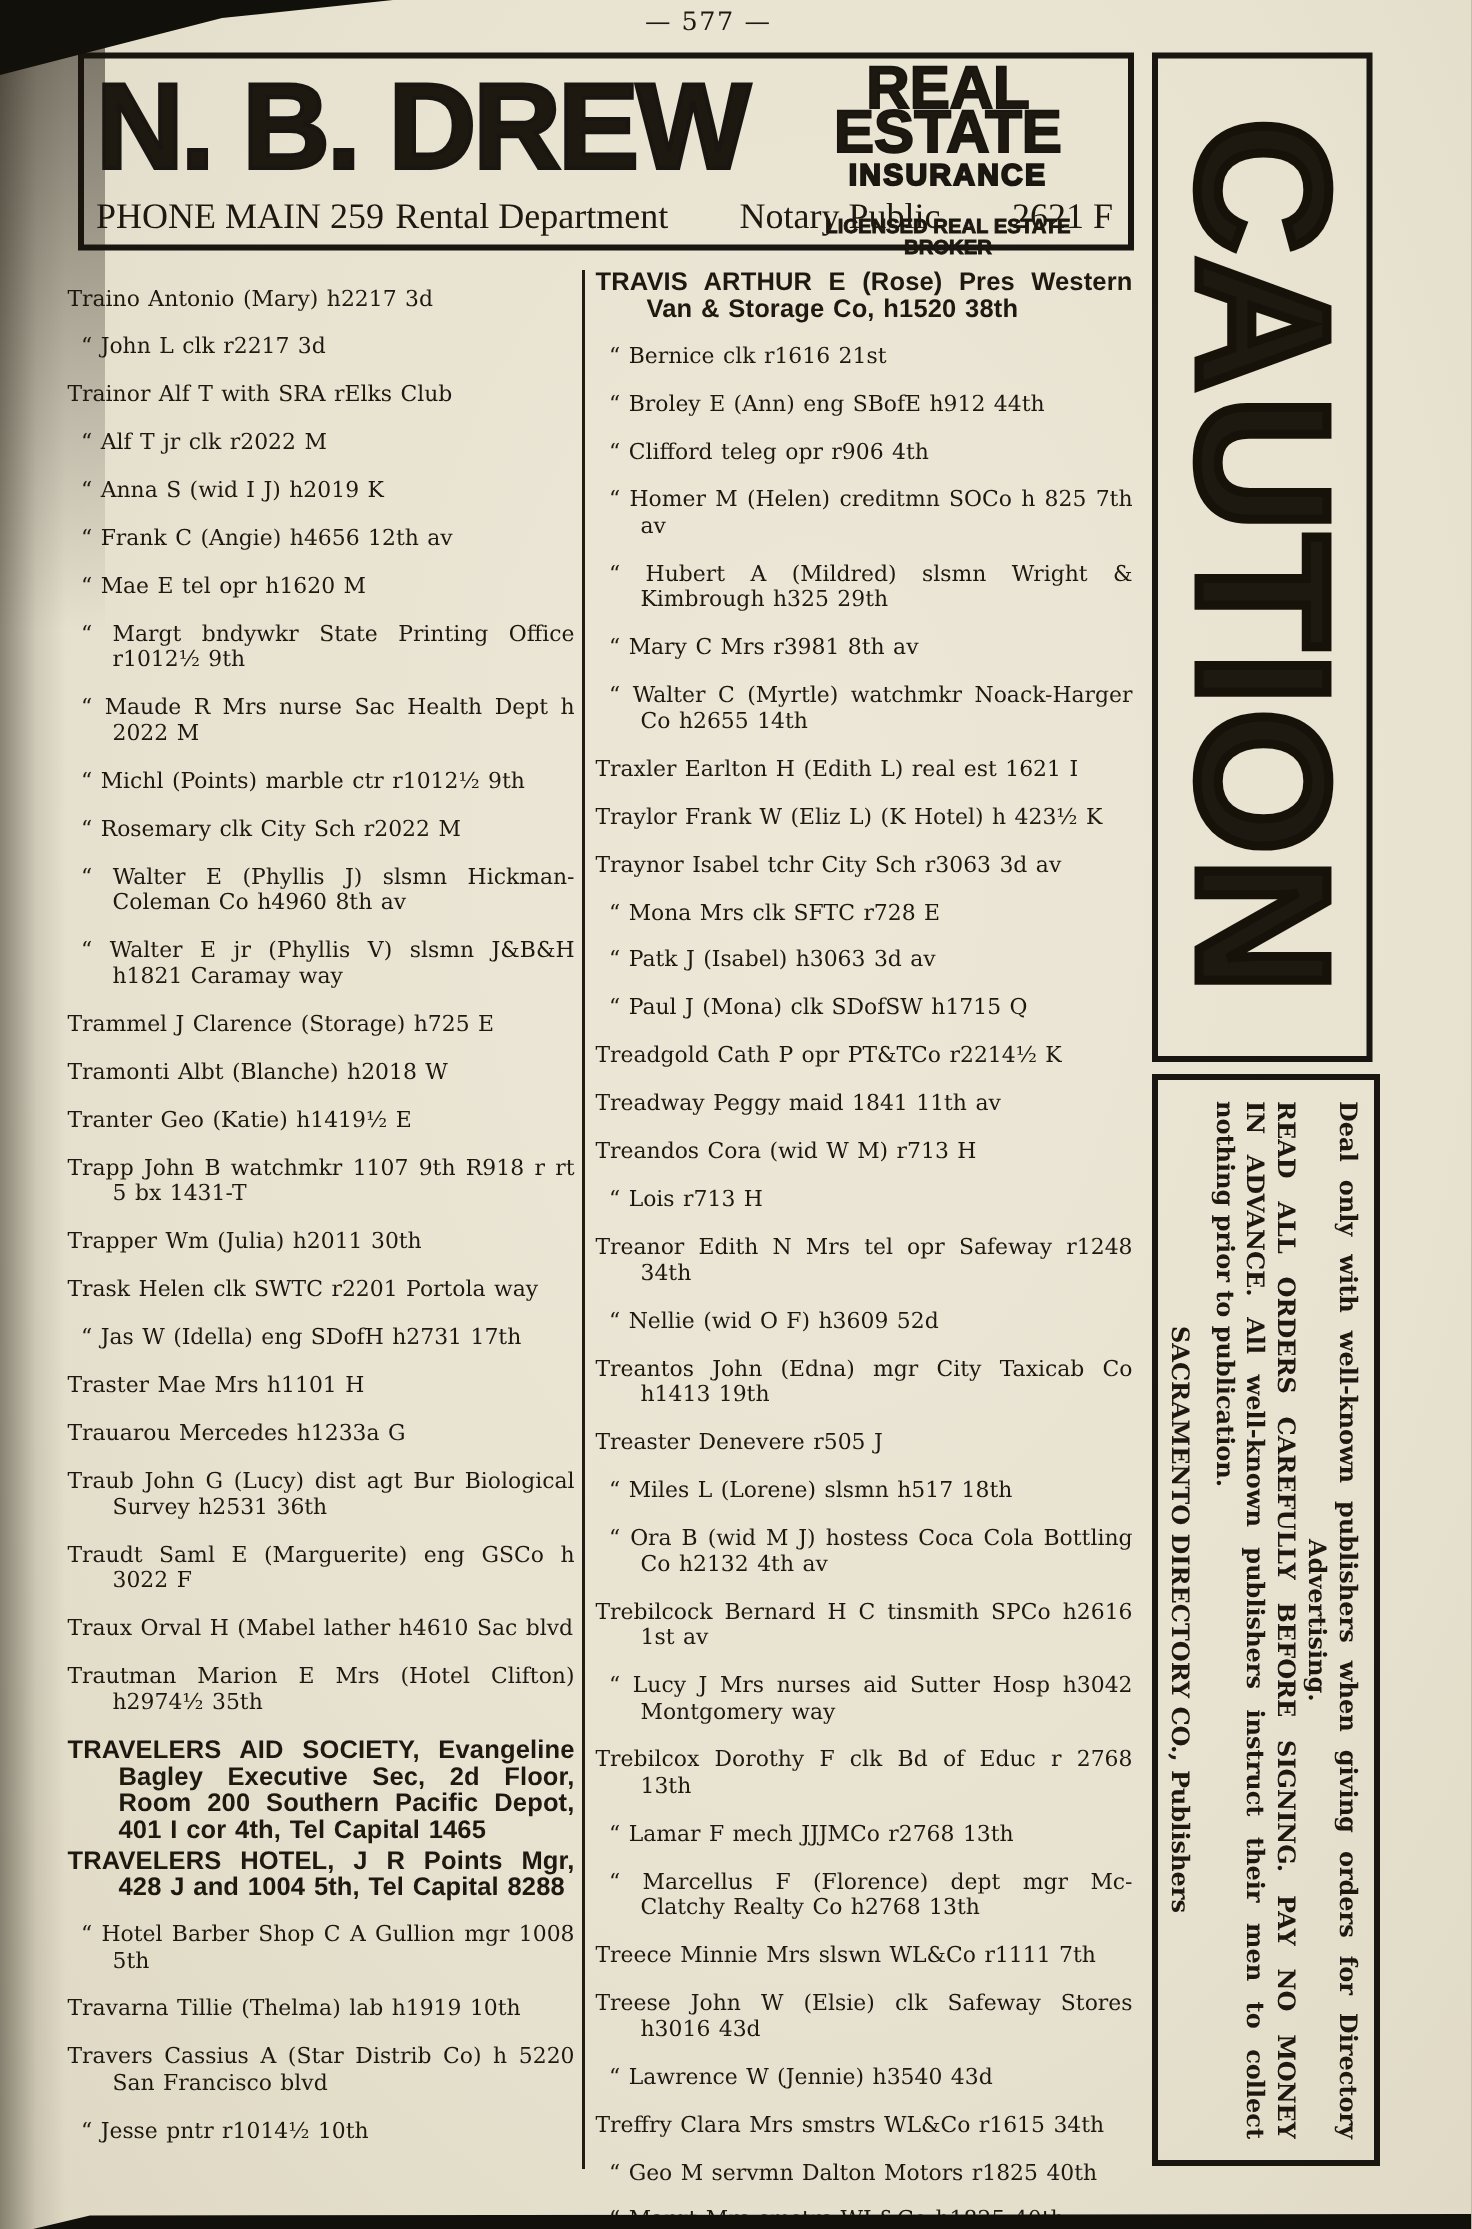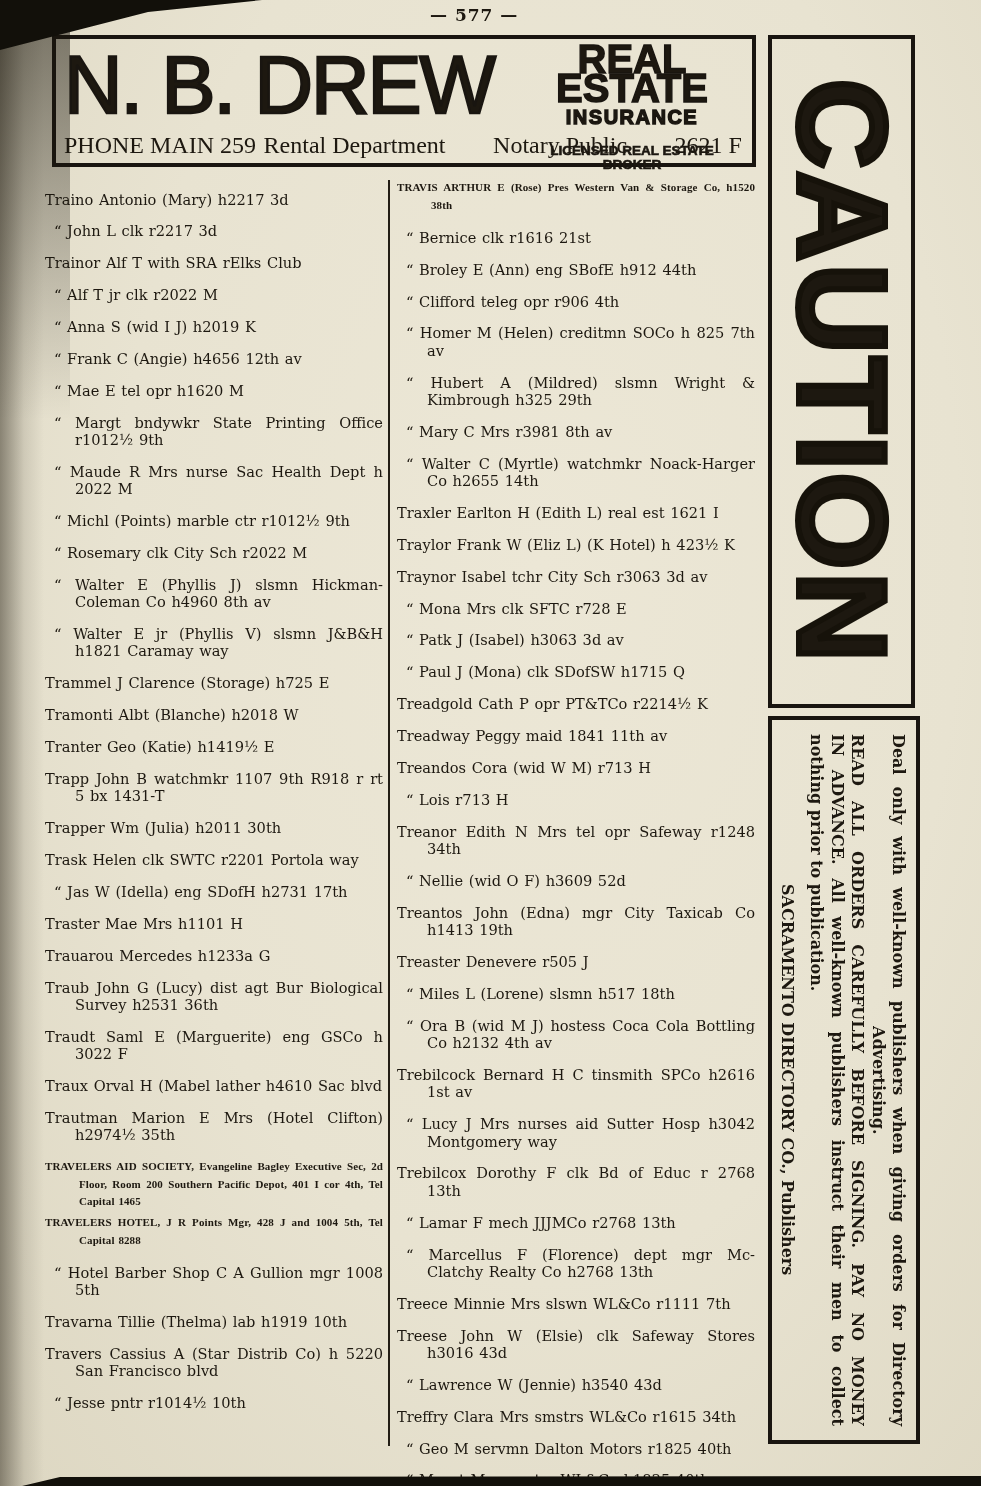--- a/index.html
+++ b/index.html
@@ -13,44 +13,44 @@
   
   .spine{position:absolute;left:0;top:0;width:44px;height:100%;
     background:linear-gradient(90deg, rgba(46,40,28,.50), rgba(46,40,28,.12) 55%, rgba(46,40,28,0));pointer-events:none;}
   .spine-top{position:absolute;left:0;top:0;width:70px;height:420px;
     background:linear-gradient(180deg, rgba(25,21,12,.55), rgba(25,21,12,0));pointer-events:none;}
   .corner{position:absolute;left:0;top:0;width:300px;height:56px;background:#12100a;
     clip-path:polygon(0 0, 262px 0, 148px 12px, 0 50px);}
   .bottom-edge{position:absolute;left:0;bottom:0;width:100%;height:10px;background:#12100a;
     clip-path:polygon(22px 100%, 60px 10%, 100% 0, 100% 100%, 0 100%);}
   
-  .page-num{position:absolute;top:5px;left:430px;font-weight:bold;font-size:17px;letter-spacing:1px;}
+  .page-num{position:absolute;top:5px;left:430px;font-weight:normal;font-size:17px;letter-spacing:1px;}
   
   .ad-box{position:absolute;left:52px;top:35px;width:704px;height:132px;border:4px solid #191510;
     box-sizing:border-box;}
   .ad-top{display:flex;align-items:flex-start;padding:2px 6px 0 8px;}
-  .ad-name{font-family:"Liberation Sans",sans-serif;font-weight:normal;font-size:81px;line-height:88px;
+  .ad-name{font-family:"Liberation Sans",sans-serif;font-weight:bold;font-size:81px;line-height:88px;
     letter-spacing:-2px;-webkit-text-stroke:2.5px #191510;white-space:nowrap;flex:0 0 auto;}
   .ad-right{margin-left:auto;width:228px;text-align:center;padding-top:4px;
     font-family:"Liberation Sans",sans-serif;font-weight:bold;}
   .ad-re{font-size:40px;line-height:29px;-webkit-text-stroke:1.4px #191510;letter-spacing:0px;}
   .ad-ins{font-size:20px;line-height:29px;-webkit-text-stroke:1.4px #191510;letter-spacing:1.5px;}
   .ad-lic{font-size:13.5px;line-height:14px;margin-top:12px;-webkit-text-stroke:.6px #191510;}
   .ad-bottom{position:absolute;left:8px;right:10px;bottom:4px;display:flex;justify-content:space-between;
     font-family:"Liberation Serif",serif;font-weight:normal;font-size:24px;}
   .ad-bottom .sp2{margin-left:-40px;}
   
   .col{position:absolute;top:176px;}
   .col-left{left:45px;width:338px;}
   .col-right{left:397px;width:358px;}
   .divider{position:absolute;left:388px;top:180px;width:2px;height:1266px;background:#221d14;}
   .entry{font-size:14.6px;line-height:17.3px;text-align:justify;padding-left:30px;text-indent:-30px;
     word-spacing:1px;}
   .entry.ditto{text-indent:-21px;}
-  .entry.bold{font-family:Liberation Serif, serif;font-weight:bold;font-size:11px;
+  .entry.bold{font-family:Liberation Sans, sans-serif;font-weight:bold;font-size:17px;
     line-height:17.6px;padding-left:34px;text-indent:-34px;margin:3px 0;letter-spacing:.1px;}
   
   .caution-box{position:absolute;left:768px;top:35px;width:147px;height:673px;border:4px solid #191510;
     box-sizing:border-box;display:flex;justify-content:center;align-items:center;overflow:hidden;}
   .caution-word{writing-mode:vertical-rl;text-orientation:mixed;
     font-family:"Liberation Sans",sans-serif;font-weight:bold;font-size:124px;line-height:132px;
     letter-spacing:3px;-webkit-text-stroke:6px #16120a;white-space:nowrap;}
   .notice-box{position:absolute;left:768px;top:716px;width:152px;height:728px;border:4px solid #191510;
     box-sizing:border-box;padding:14px 8px;writing-mode:vertical-rl;text-orientation:mixed;
     font-family:"DejaVu Serif",serif;font-weight:bold;font-size:16px;line-height:20.5px;overflow:hidden;}

